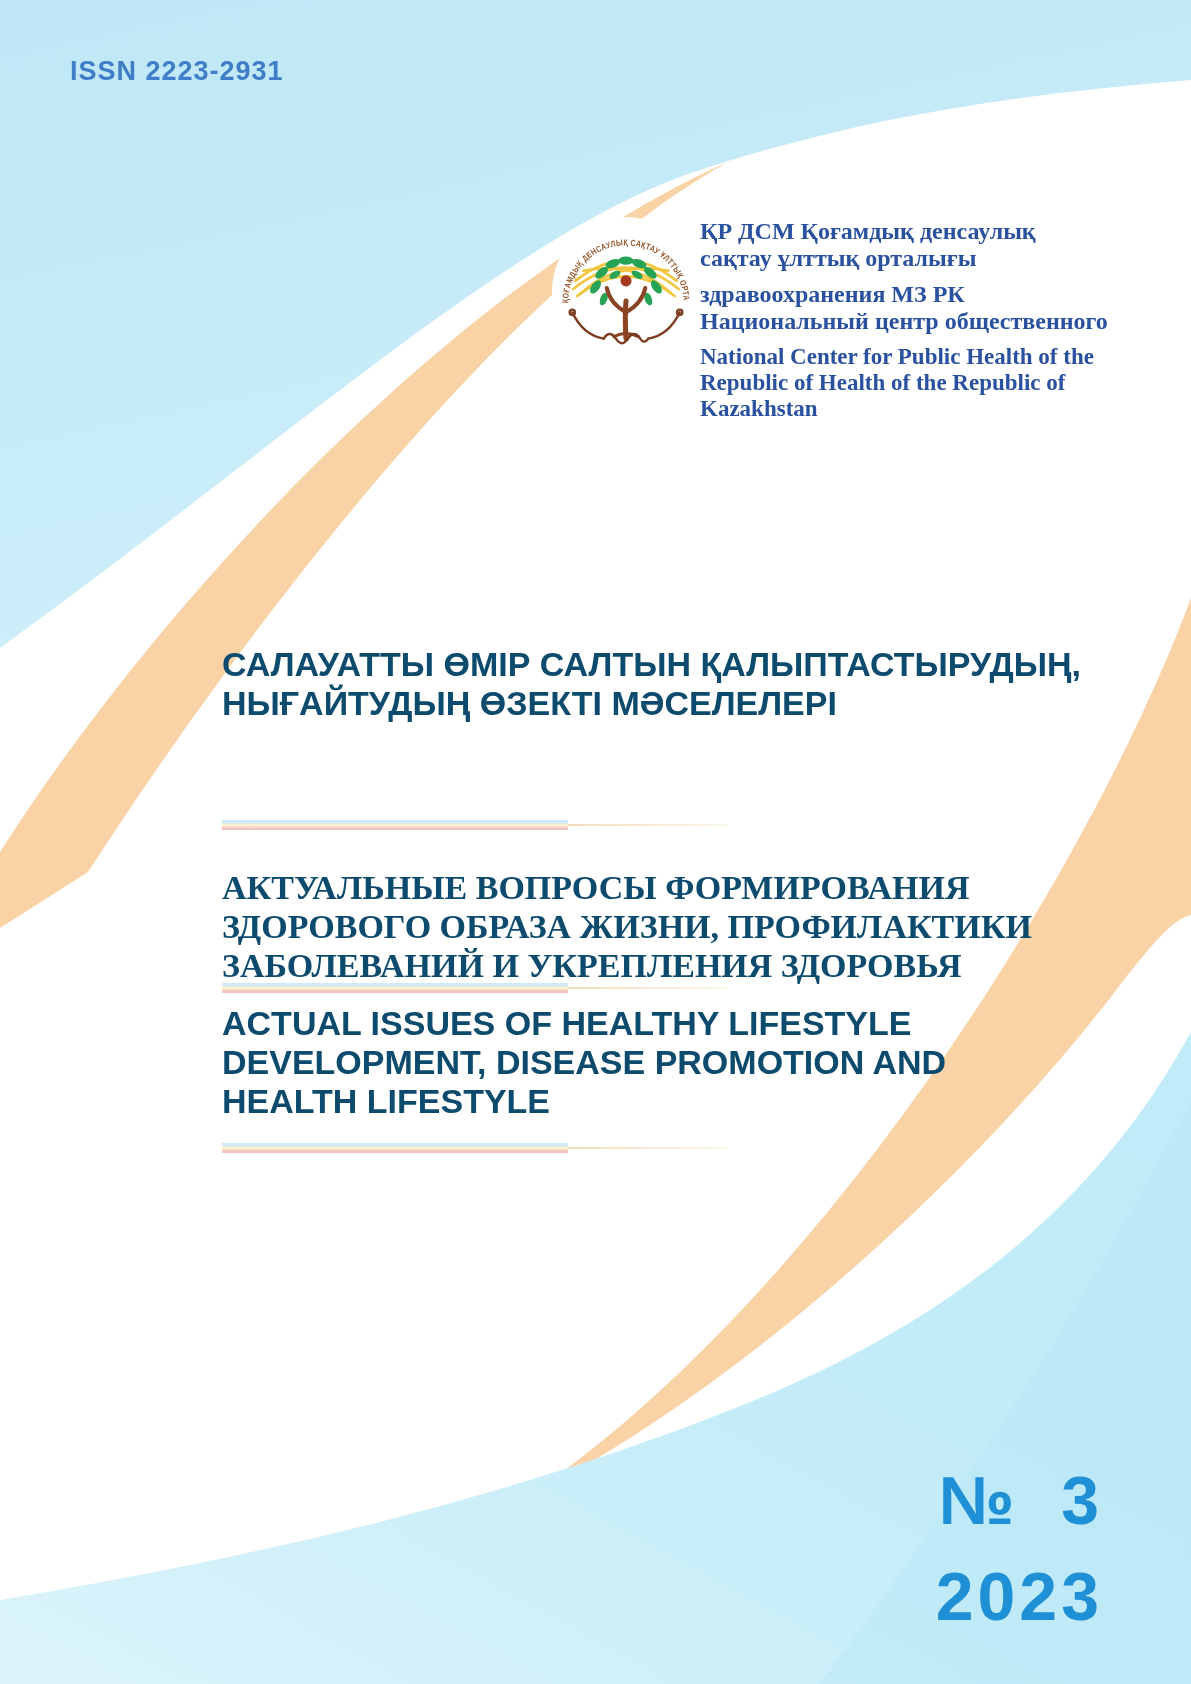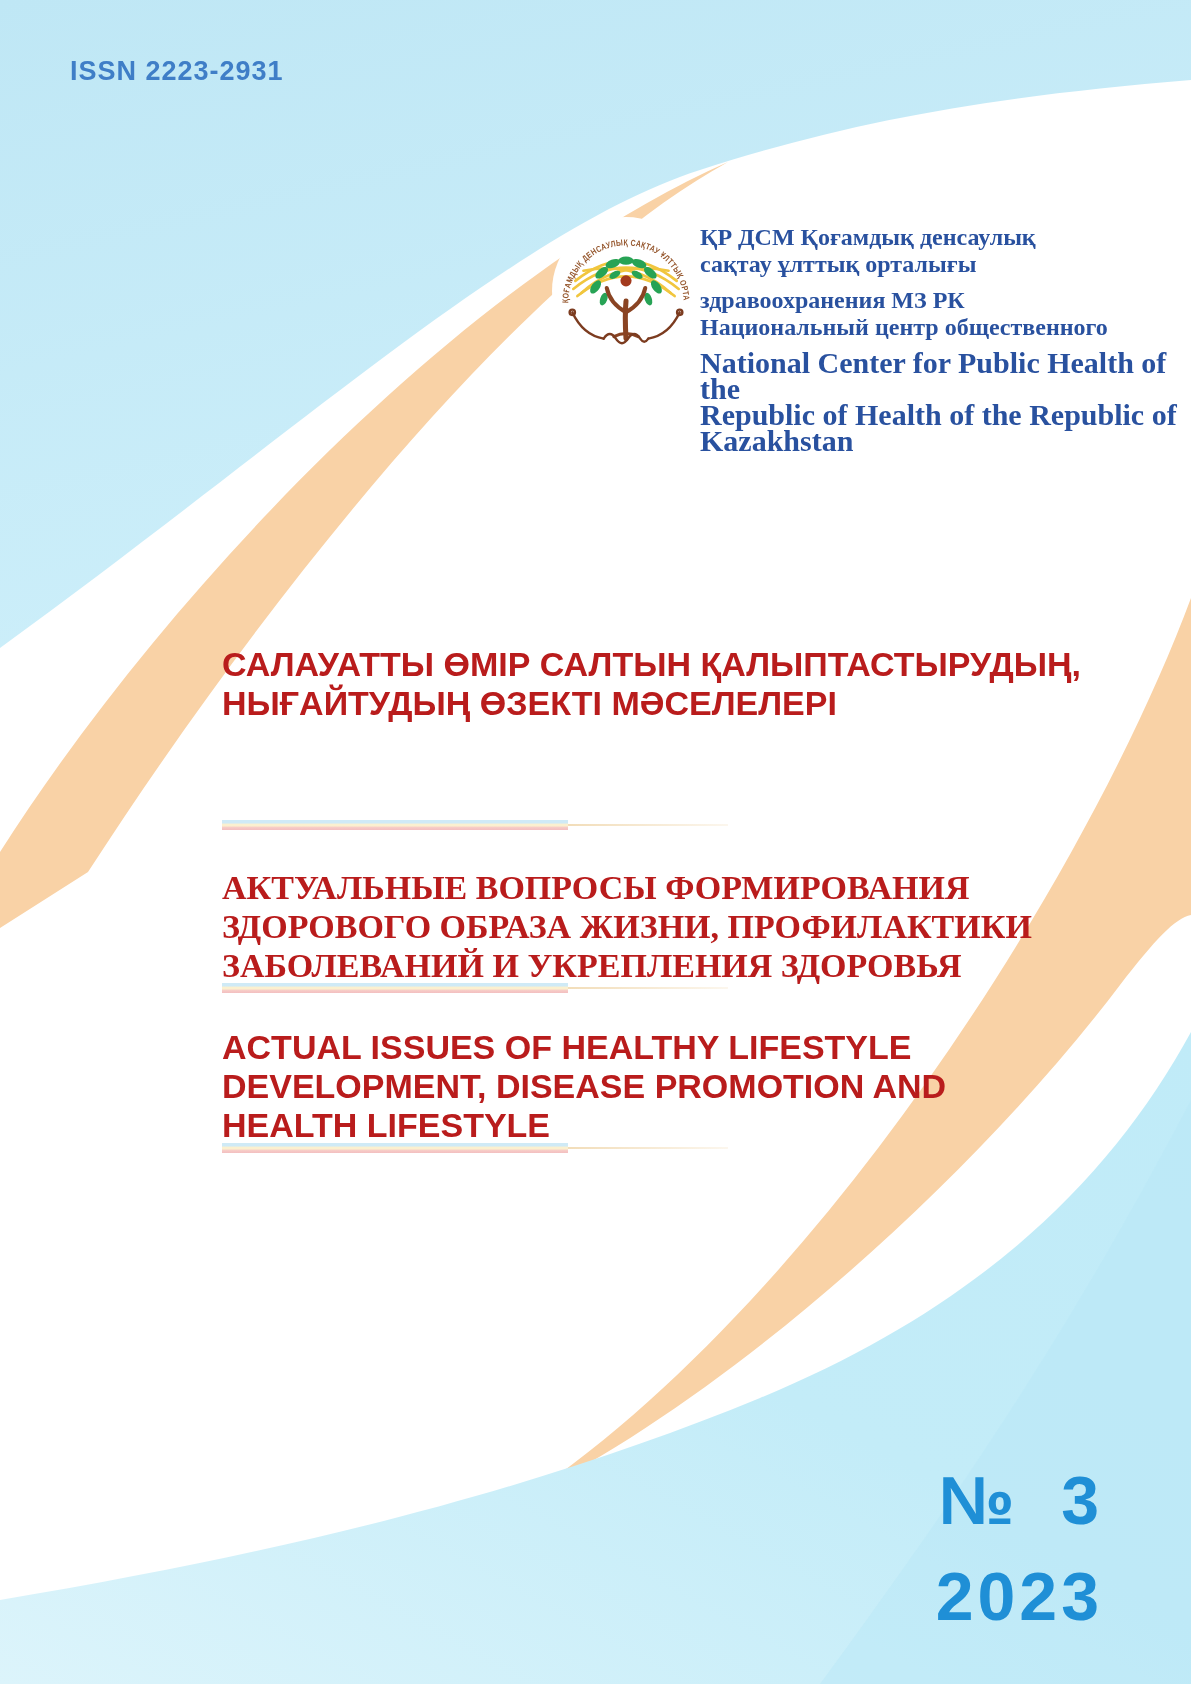--- a/index.html
+++ b/index.html
@@ -15,38 +15,38 @@
 
   .issn{
     position:absolute;left:70px;top:56px;
     font-size:27px;font-weight:bold;letter-spacing:1px;
     color:#3f7ec7;
   }
 
   .logo-wrap{position:absolute;left:551px;top:216px;width:150px;height:150px;}
 
   .org-block{
-    position:absolute;left:700px;top:224px;width:485px;
+    position:absolute;left:700px;top:218px;width:485px;
     font-family:"Liberation Serif", serif;
     font-weight:bold;color:#29519f;
   }
   .org-group{margin:0 0 9px 0;}
   .org-line{display:block;font-size:24px;line-height:27px;}
-  .org-group.en .org-line{font-size:30px;line-height:26px;}
+  .org-group.en .org-line{font-size:23px;line-height:26px;}
 
   .titles{position:absolute;left:222px;top:0;width:800px;}
   .title-block{
     position:absolute;left:0;
     font-weight:bold;font-size:34px;line-height:39px;
-    color:#b91c1c;letter-spacing:0;
+    color:#0c4a6e;letter-spacing:0;
     white-space:nowrap;
   }
   .title-kk{top:645px;}
   .title-ru{top:868px;font-family:Liberation Serif, serif;}
-  .title-en{top:1028px;}
+  .title-en{top:1004px;}
   .title-line{display:block;}
 
   .sep{
     position:absolute;left:0;width:346px;height:10px;
     background:linear-gradient(180deg,
       #cfeaf6 0%, #cfeaf6 28%,
       #fbf0cf 44%, #fbf0cf 58%,
       #f6cac6 76%, #f3bfc0 100%);
   }
   .sep::after{

